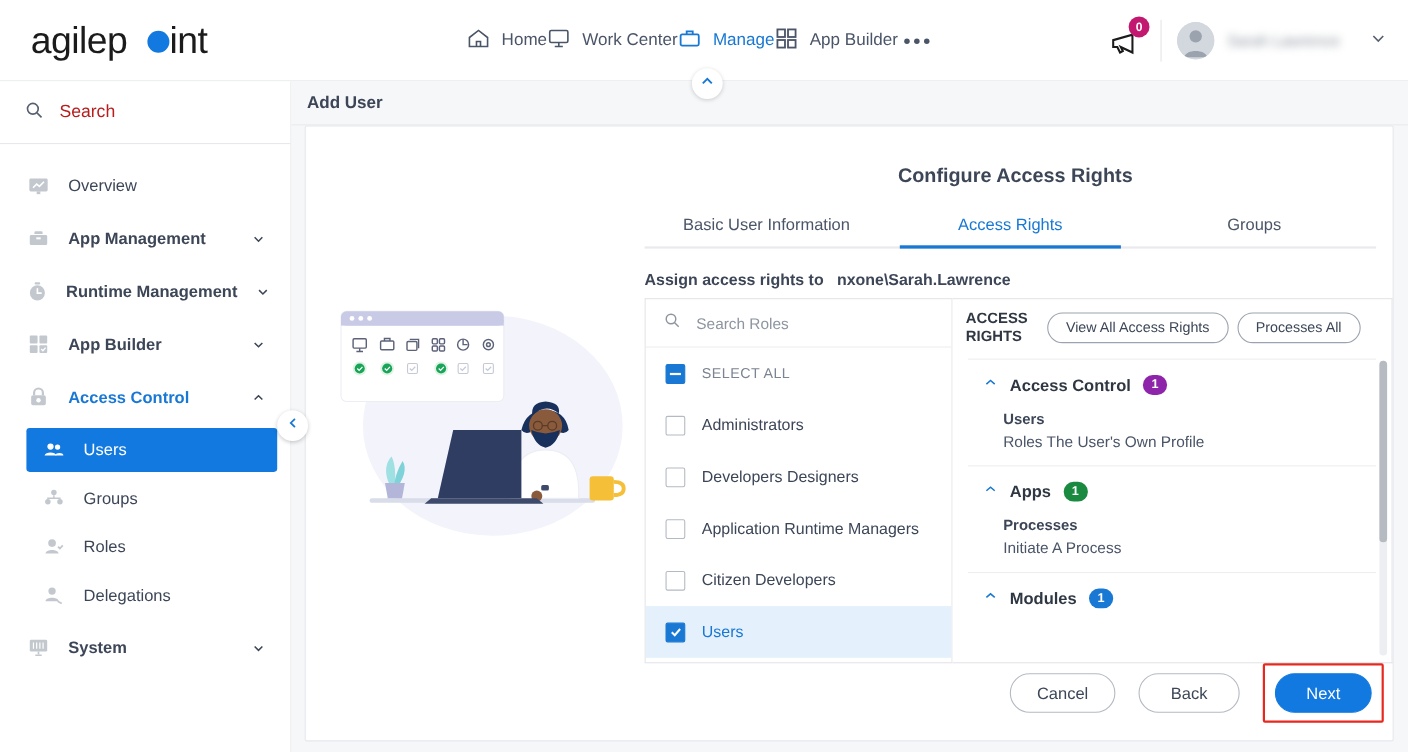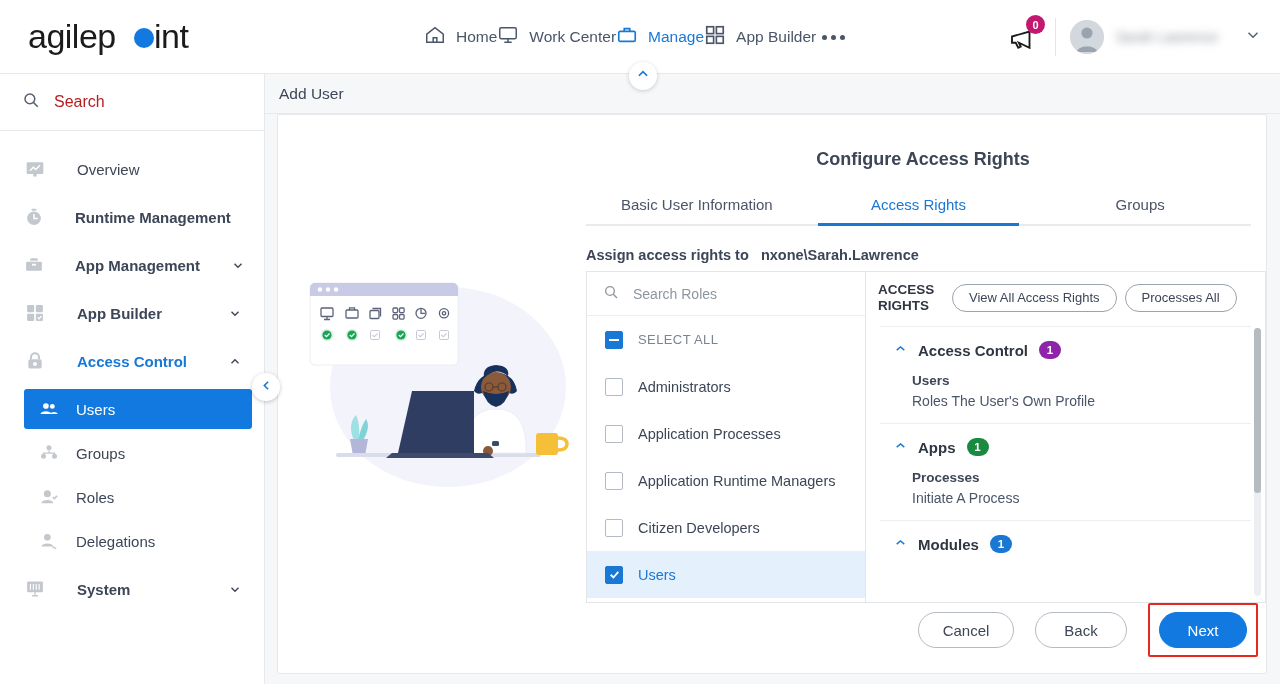--- a/index.html
+++ b/index.html
@@ -63,21 +63,21 @@
     background: #ffffff; border-right: 1px solid #e6e8ec;
   }
   .side-search {
     height: 57px; border-bottom: 1px solid #e6e8ec;
     display: flex; align-items: center; padding: 0 22px; gap: 14px; cursor: text;
   }
   .side-search .sptext { color: #b91c1c; font-size: 16px; }
   .side-list { padding-top: 14px; }
   .side-row {
     height: 48px; display: flex; align-items: center;
-    padding: 0 22px 0 24px; gap: 31px; cursor: pointer; position: relative;
+    padding: 0 22px 0 24px; gap: 16px; cursor: pointer; position: relative;
   }
   .side-row .slabel { font-size: 15px; color: #3c4657; flex: 1; white-space: nowrap; }
   .side-row.parent .slabel { font-weight: 700; }
   .side-row.open .slabel { color: #1878d4; }
   .side-icon { width: 22px; display: flex; align-items: center; justify-content: center; }
   .caret { width: 14px; display: flex; align-items: center; justify-content: center; }
 
   .sub-row {
     height: 40px; margin: 4px 12px 4px 24px; border-radius: 3px;
     display: flex; align-items: center; gap: 16px; padding-left: 14px; cursor: pointer;
@@ -91,21 +91,21 @@
     border-radius: 50%; background: #ffffff; box-shadow: 0 1px 4px rgba(0,0,0,.22);
     display: flex; align-items: center; justify-content: center; cursor: pointer; z-index: 12;
   }
 
   
   .main { position: absolute; left: 265px; top: 74px; width: 1015px; height: 610px; background: #f6f7f9; }
   .page-head {
     height: 40px; display: flex; align-items: center; padding-left: 14px;
     background: #f6f7f9; border-bottom: 1px solid #e9eaee;
   }
-  .page-head .ptitle { font-size: 15.5px; color: #3c4657; font-weight: 400; }
+  .page-head .ptitle { font-size: 15.5px; color: #3c4657; font-weight: 700; }
   .top-collapse {
     position: absolute; left: 364px; top: -12px; width: 28px; height: 28px;
     border-radius: 50%; background: #ffffff; box-shadow: 0 1px 4px rgba(0,0,0,.18);
     display: flex; align-items: center; justify-content: center; cursor: pointer; z-index: 10;
   }
   .card {
     position: absolute; left: 12px; top: 40px; width: 990px; height: 560px;
     background: #ffffff; border: 1px solid #e6e8ec; border-radius: 2px;
   }
 
@@ -326,42 +326,42 @@
             <path d="M6 14 L10 10 L13 12.5 L18 7.5" stroke="#fff" stroke-width="1.8" fill="none"></path>
             <rect x="10" y="18" width="4" height="3"></rect>
           </svg>
         </span>
         <span class="slabel">Overview</span>
       </div>
 
       <div class="side-row parent">
         <span class="side-icon">
           <svg width="20" height="20" viewBox="0 0 24 24" fill="#c3c8cf">
+            <path d="M9 4 h6 a1.5 1.5 0 0 1 1.5 1.5 V7 h-9 V5.5 A1.5 1.5 0 0 1 9 4 Z"></path>
+            <rect x="2.5" y="8" width="19" height="11" rx="1.6"></rect>
+            <rect x="9.6" y="10.5" width="4.8" height="2.2" fill="#fff"></rect>
+          </svg>
+        </span>
+        <span class="slabel">App Management</span>
+        <span class="caret">
+          <svg width="15" height="15" viewBox="0 0 24 24" fill="none" stroke="#3c4657" stroke-width="2.4">
+            <path d="M6 9 L12 15 L18 9"></path>
+          </svg>
+        </span>
+      </div>
+
+      <div class="side-row parent">
+        <span class="side-icon">
+          <svg width="20" height="20" viewBox="0 0 24 24" fill="#c3c8cf">
             <rect x="9" y="2" width="6" height="2.4" rx="1"></rect>
             <circle cx="12" cy="13.5" r="8.2"></circle>
             <path d="M12 9 V13.8 H16" stroke="#fff" stroke-width="1.8" fill="none" stroke-linecap="round"></path>
           </svg>
         </span>
         <span class="slabel">Runtime Management</span>
-        <span class="caret">
-          <svg width="15" height="15" viewBox="0 0 24 24" fill="none" stroke="#3c4657" stroke-width="2.4">
-            <path d="M6 9 L12 15 L18 9"></path>
-          </svg>
-        </span>
-      </div>
-
-      <div class="side-row parent">
-        <span class="side-icon">
-          <svg width="20" height="20" viewBox="0 0 24 24" fill="#c3c8cf">
-            <path d="M9 4 h6 a1.5 1.5 0 0 1 1.5 1.5 V7 h-9 V5.5 A1.5 1.5 0 0 1 9 4 Z"></path>
-            <rect x="2.5" y="8" width="19" height="11" rx="1.6"></rect>
-            <rect x="9.6" y="10.5" width="4.8" height="2.2" fill="#fff"></rect>
-          </svg>
-        </span>
-        <span class="slabel">App Management</span>
         <span class="caret">
           <svg width="15" height="15" viewBox="0 0 24 24" fill="none" stroke="#3c4657" stroke-width="2.4">
             <path d="M6 9 L12 15 L18 9"></path>
           </svg>
         </span>
       </div>
 
       <div class="side-row parent">
         <span class="side-icon">
           <svg width="20" height="20" viewBox="0 0 24 24" fill="#c3c8cf">
@@ -594,21 +594,21 @@
               <span class="rlabel">SELECT ALL</span>
             </div>
 
             <div class="role-row">
               <span class="cbx"></span>
               <span class="rlabel">Administrators</span>
             </div>
 
             <div class="role-row">
               <span class="cbx"></span>
-              <span class="rlabel">Application Processes</span>
+              <span class="rlabel">Developers Designers</span>
             </div>
 
             <div class="role-row">
               <span class="cbx"></span>
               <span class="rlabel">Application Runtime Managers</span>
             </div>
 
             <div class="role-row">
               <span class="cbx"></span>
               <span class="rlabel">Citizen Developers</span>

